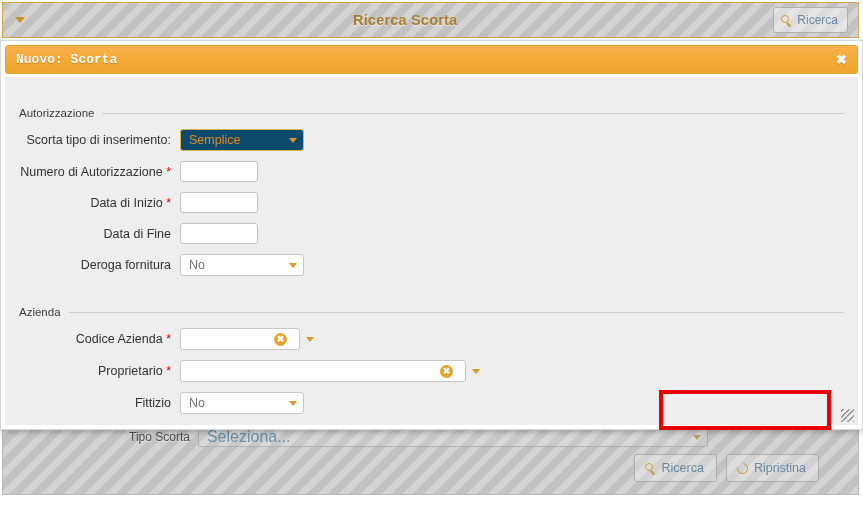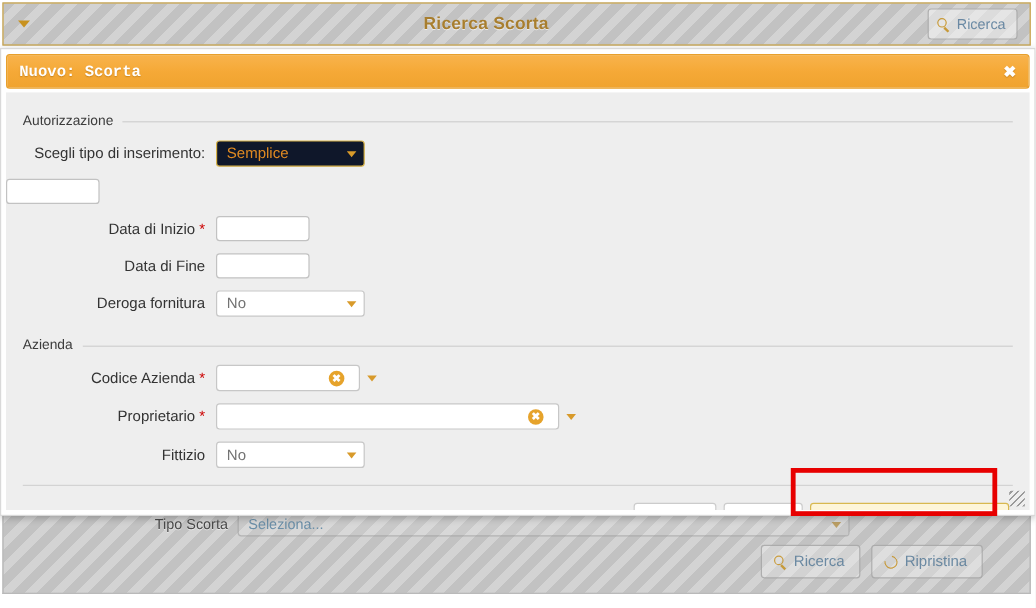--- a/index.html
+++ b/index.html
@@ -126,21 +126,21 @@
     border: 1px solid rgba(150,150,150,.55);
     border-radius: 3px;
     background: rgba(255,255,255,0.12);
     display: flex; align-items: center;
     justify-content: space-between;
     padding: 0 6px 0 8px;
     box-sizing: border-box;
     cursor: pointer;
   }
   #tipo-scorta-value {
-    font-size: 12px;
+    font-size: 16px;
     color: #6b8fa8;
   }
   .tri-sm {
     width: 0; height: 0;
     border-left: 4px solid transparent;
     border-right: 4px solid transparent;
     border-top: 5px solid #b08b3e;
     opacity: .75;
   }
   #panel-actions {
@@ -206,21 +206,21 @@
   }
 
   
   .group {
     margin: 0;
     padding: 0;
   }
   .group-legend {
     display: flex; align-items: center; gap: 8px;
     padding: 0 14px 0 14px;
-    margin-top: 18px;
+    margin-top: 30px;
   }
   .group-legend .txt {
     font-size: 11.5px;
     color: #3c3c3c;
     white-space: nowrap;
   }
   .group-legend .rule {
     flex: 1;
     height: 1px;
     background: #cfcfcf;
@@ -265,21 +265,21 @@
     display: flex; align-items: center;
     justify-content: space-between;
     padding: 0 6px 0 8px;
     cursor: pointer;
   }
   .select-box .val {
     font-size: 12.5px;
     color: #737373;
   }
   .select-box.highlight {
-    background: #0f172a;
+    background: #0c4a6e;
     border: 1px solid #d9b44a;
   }
   .select-box.highlight .val { color: #e08a22; }
   .tri {
     width: 0; height: 0;
     border-left: 4.5px solid transparent;
     border-right: 4.5px solid transparent;
     border-top: 5.5px solid #d89a2a;
   }
 
@@ -403,28 +403,32 @@
 
   <div id="modal-body">
 
     <div class="group">
       <div class="group-legend">
         <span class="txt">Autorizzazione</span>
         <span class="rule"></span>
       </div>
 
       <div class="row">
-        <div class="label">Scegli tipo di inserimento:</div>
+        <div class="label">Scorta tipo di inserimento:</div>
         <div class="select-box highlight" style="width:124px;">
           <span class="val">Semplice</span>
           <span class="tri"></span>
         </div>
       </div>
 
       <div class="row">
+        <div class="label">
+          <span>Numero di Autorizzazione</span>
+          <span class="req">*</span>
+        </div>
         <input class="field-text" type="text" value="" style="">
       </div>
 
       <div class="row">
         <div class="label">
           <span>Data di Inizio</span>
           <span class="req">*</span>
         </div>
         <input class="field-text" type="text" value="" style="">
       </div>

